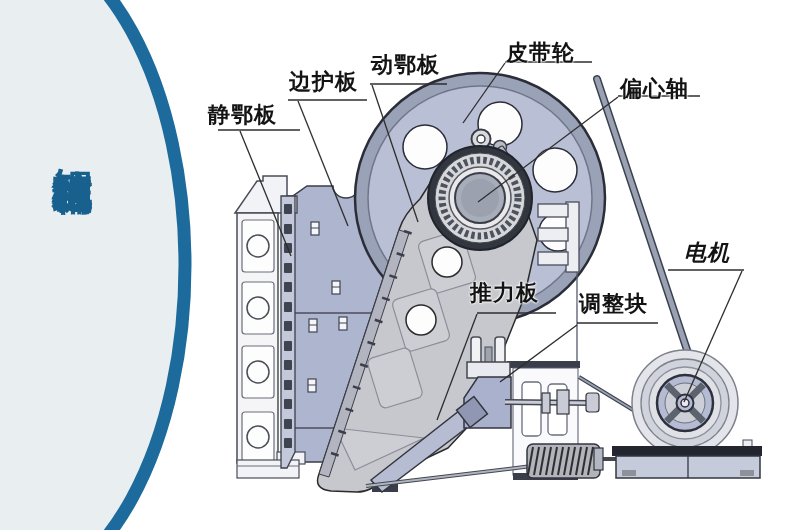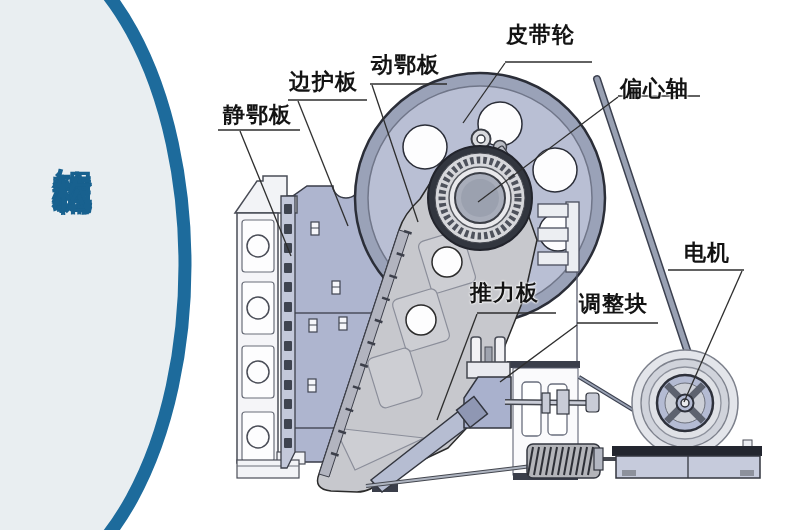--- a/index.html
+++ b/index.html
@@ -2,26 +2,26 @@
 <html><head>
 <meta charset="utf-8">
 <style>
   html,body{margin:0;padding:0;background:#ffffff;}
   #stage{position:relative;width:800px;height:530px;overflow:hidden;background:#ffffff;
          font-family:"Liberation Sans", sans-serif;}
   #drawing{position:absolute;left:0;top:0;}
   .part-label{position:absolute;font-size:22px;font-weight:bold;color:#131313;
     white-space:nowrap;letter-spacing:1px;line-height:1.1;
     text-shadow:0 0 2px #fff,0 0 2px #fff,0 0 3px #fff;}
-  #lbl-fixed-jaw{left:223px;top:103px;text-align:center;}
+  #lbl-fixed-jaw{left:208px;top:103px;text-align:center;}
   #lbl-cheek{left:289px;top:70px;}
   #lbl-movable-jaw{left:371px;top:55px;font-family:Liberation Mono, monospace;}
-  #lbl-belt-pulley{left:506px;top:23px;}
+  #lbl-belt-pulley{left:506px;top:41px;}
   #lbl-eccentric{left:620px;top:77px;}
-  #lbl-motor{left:684px;top:241px;}
+  #lbl-motor{left:684px;top:241px;font-style:italic;}
   #lbl-thrust{left:470px;top:281px;}
   #lbl-adjust{left:579px;top:294px;font-family:Liberation Mono, monospace;}
   #banner-title{position:absolute;left:50px;top:137px;width:46px;height:290px;
     writing-mode:vertical-rl;text-orientation:upright;
     font-size:40px;font-weight:bold;color:#18618f;letter-spacing:1px;line-height:46px;}
 </style>
 </head>
 <body>
 
 <div id="stage">

